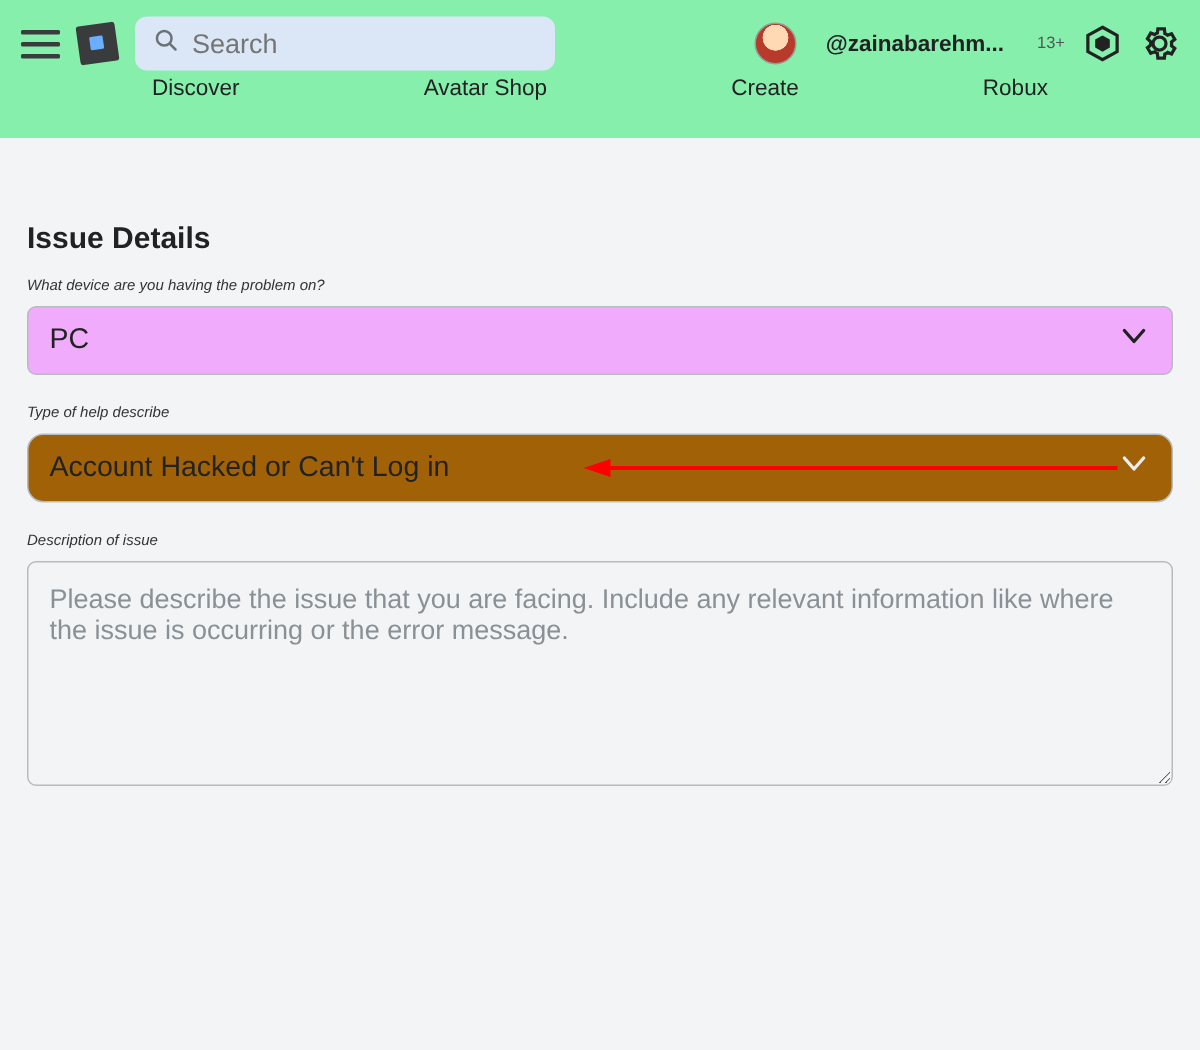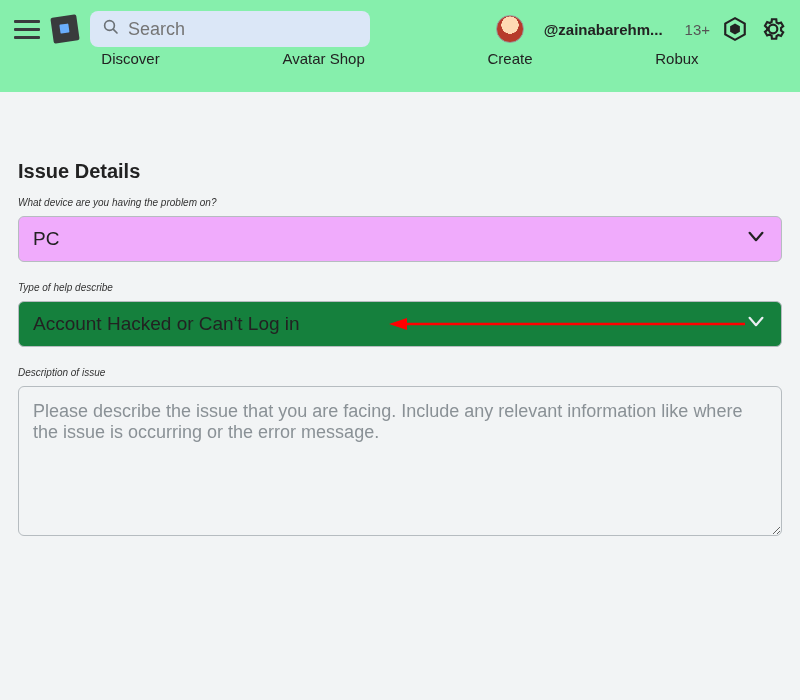--- a/index.html
+++ b/index.html
@@ -61,37 +61,36 @@
   .spacer { flex:1; }
   .user {
     display:flex; align-items:center; gap:20px;
   }
   .avatar {
     width:28px; height:28px; border-radius:50%;
     background: radial-gradient(circle at 50% 35%, #ffd9b3 0 40%, #b73a2a 41% 100%);
     border:1px solid #999;
   }
   .username { font-weight:700; font-size:15px; color:#222; }
-  .age-badge { font-size:15px; color:#555; margin-left:2px; }
+  .age-badge { font-size:11px; color:#555; margin-left:2px; }
   .hex-icon svg, .gear-icon svg { width:26px; height:26px; display:block; }
   .navtabs {
     display:flex;
     justify-content: space-around;
     align-items: flex-start;
     height: 42px;
     padding: 0 40px;
   }
   .navtabs .tab {
     font-size:15px;
     color:#222;
     cursor:pointer;
   }
   .content {
     padding: 56px 18px 18px 18px;
-    margin-top: 12px;
   }
   .section-title {
     font-size:20px;
     font-weight:800;
     color:#222;
     margin-bottom: 14px;
   }
   .field-label {
     font-size:10px;
     color:#333;
@@ -112,21 +111,22 @@
     padding: 0 14px;
     font-size:19px;
     color:#222;
     cursor:pointer;
     margin-bottom: 10px;
   }
   .select .chev {
     position:absolute; right:14px; top:50%; transform:translateY(-50%);
   }
   .select.highlight {
-    background:#15803d;
+    background:#a16207;
+    border-radius:11px;
   }
   .select.highlight .chev svg path { stroke:#e9eef2; }
   .arrow-annot {
     position:absolute;
     left:370px; top:50%;
     transform:translateY(-50%);
     pointer-events:none;
   }
   textarea {
     width:100%;

